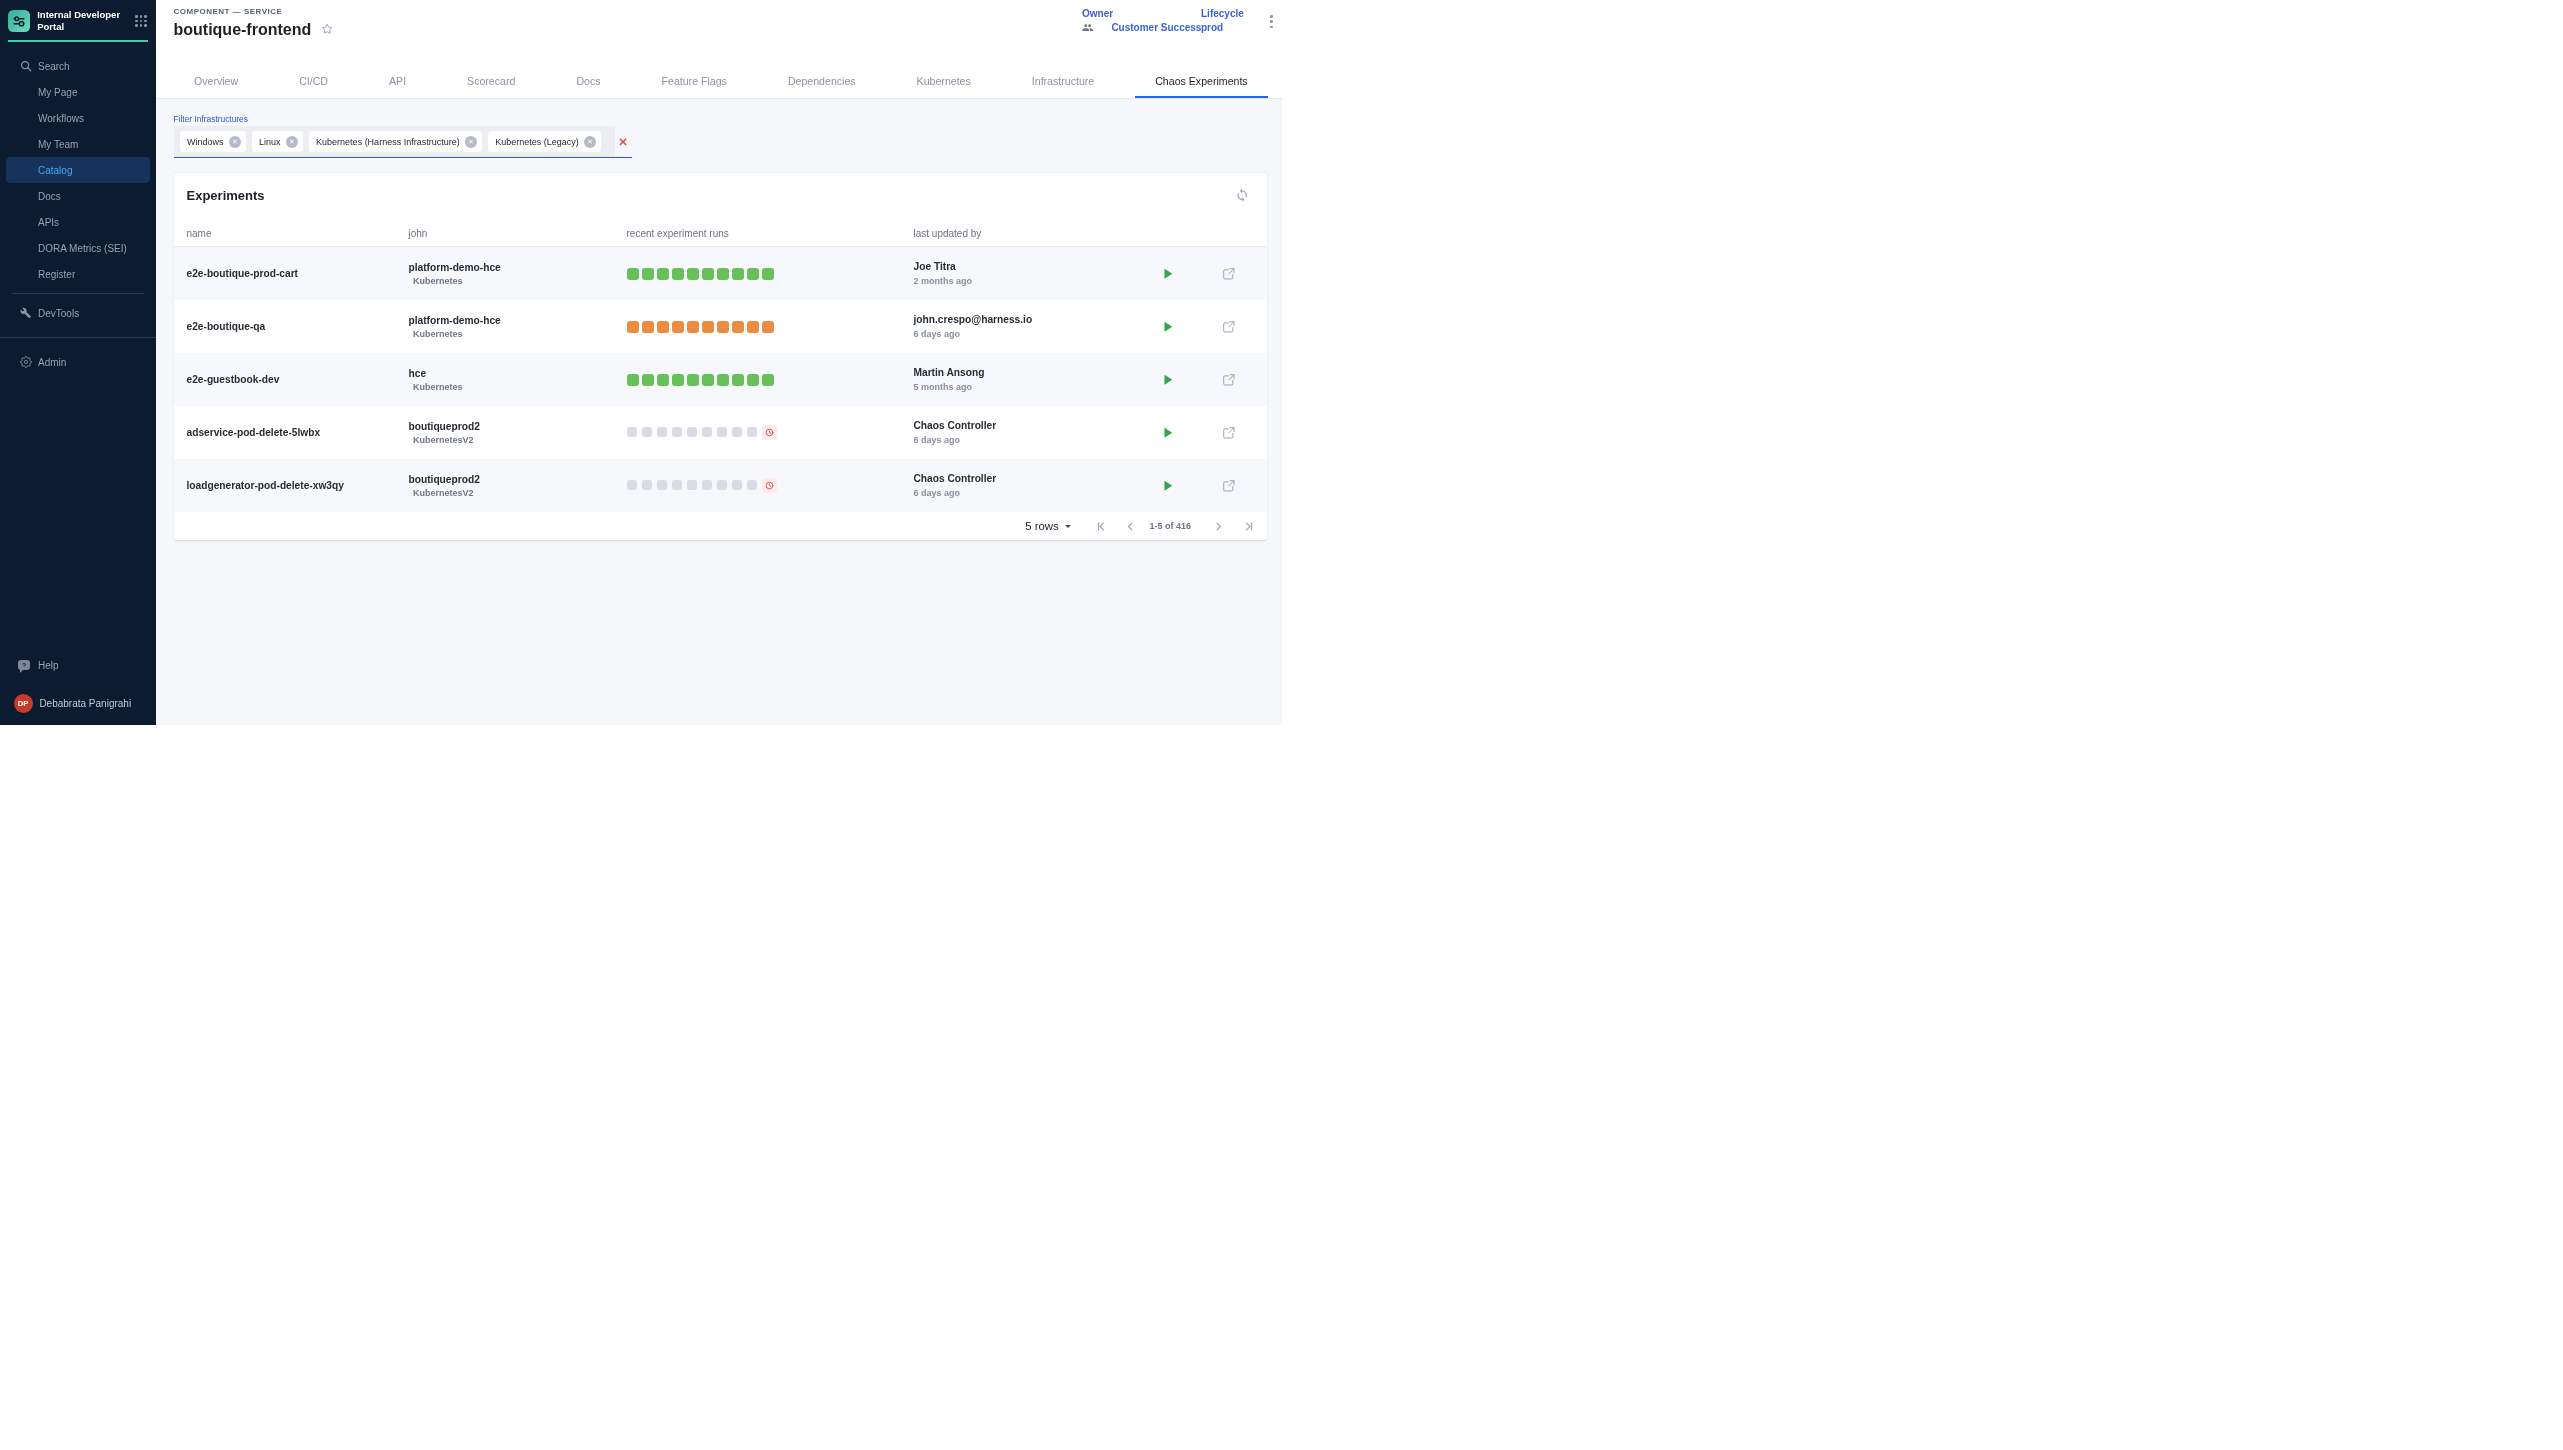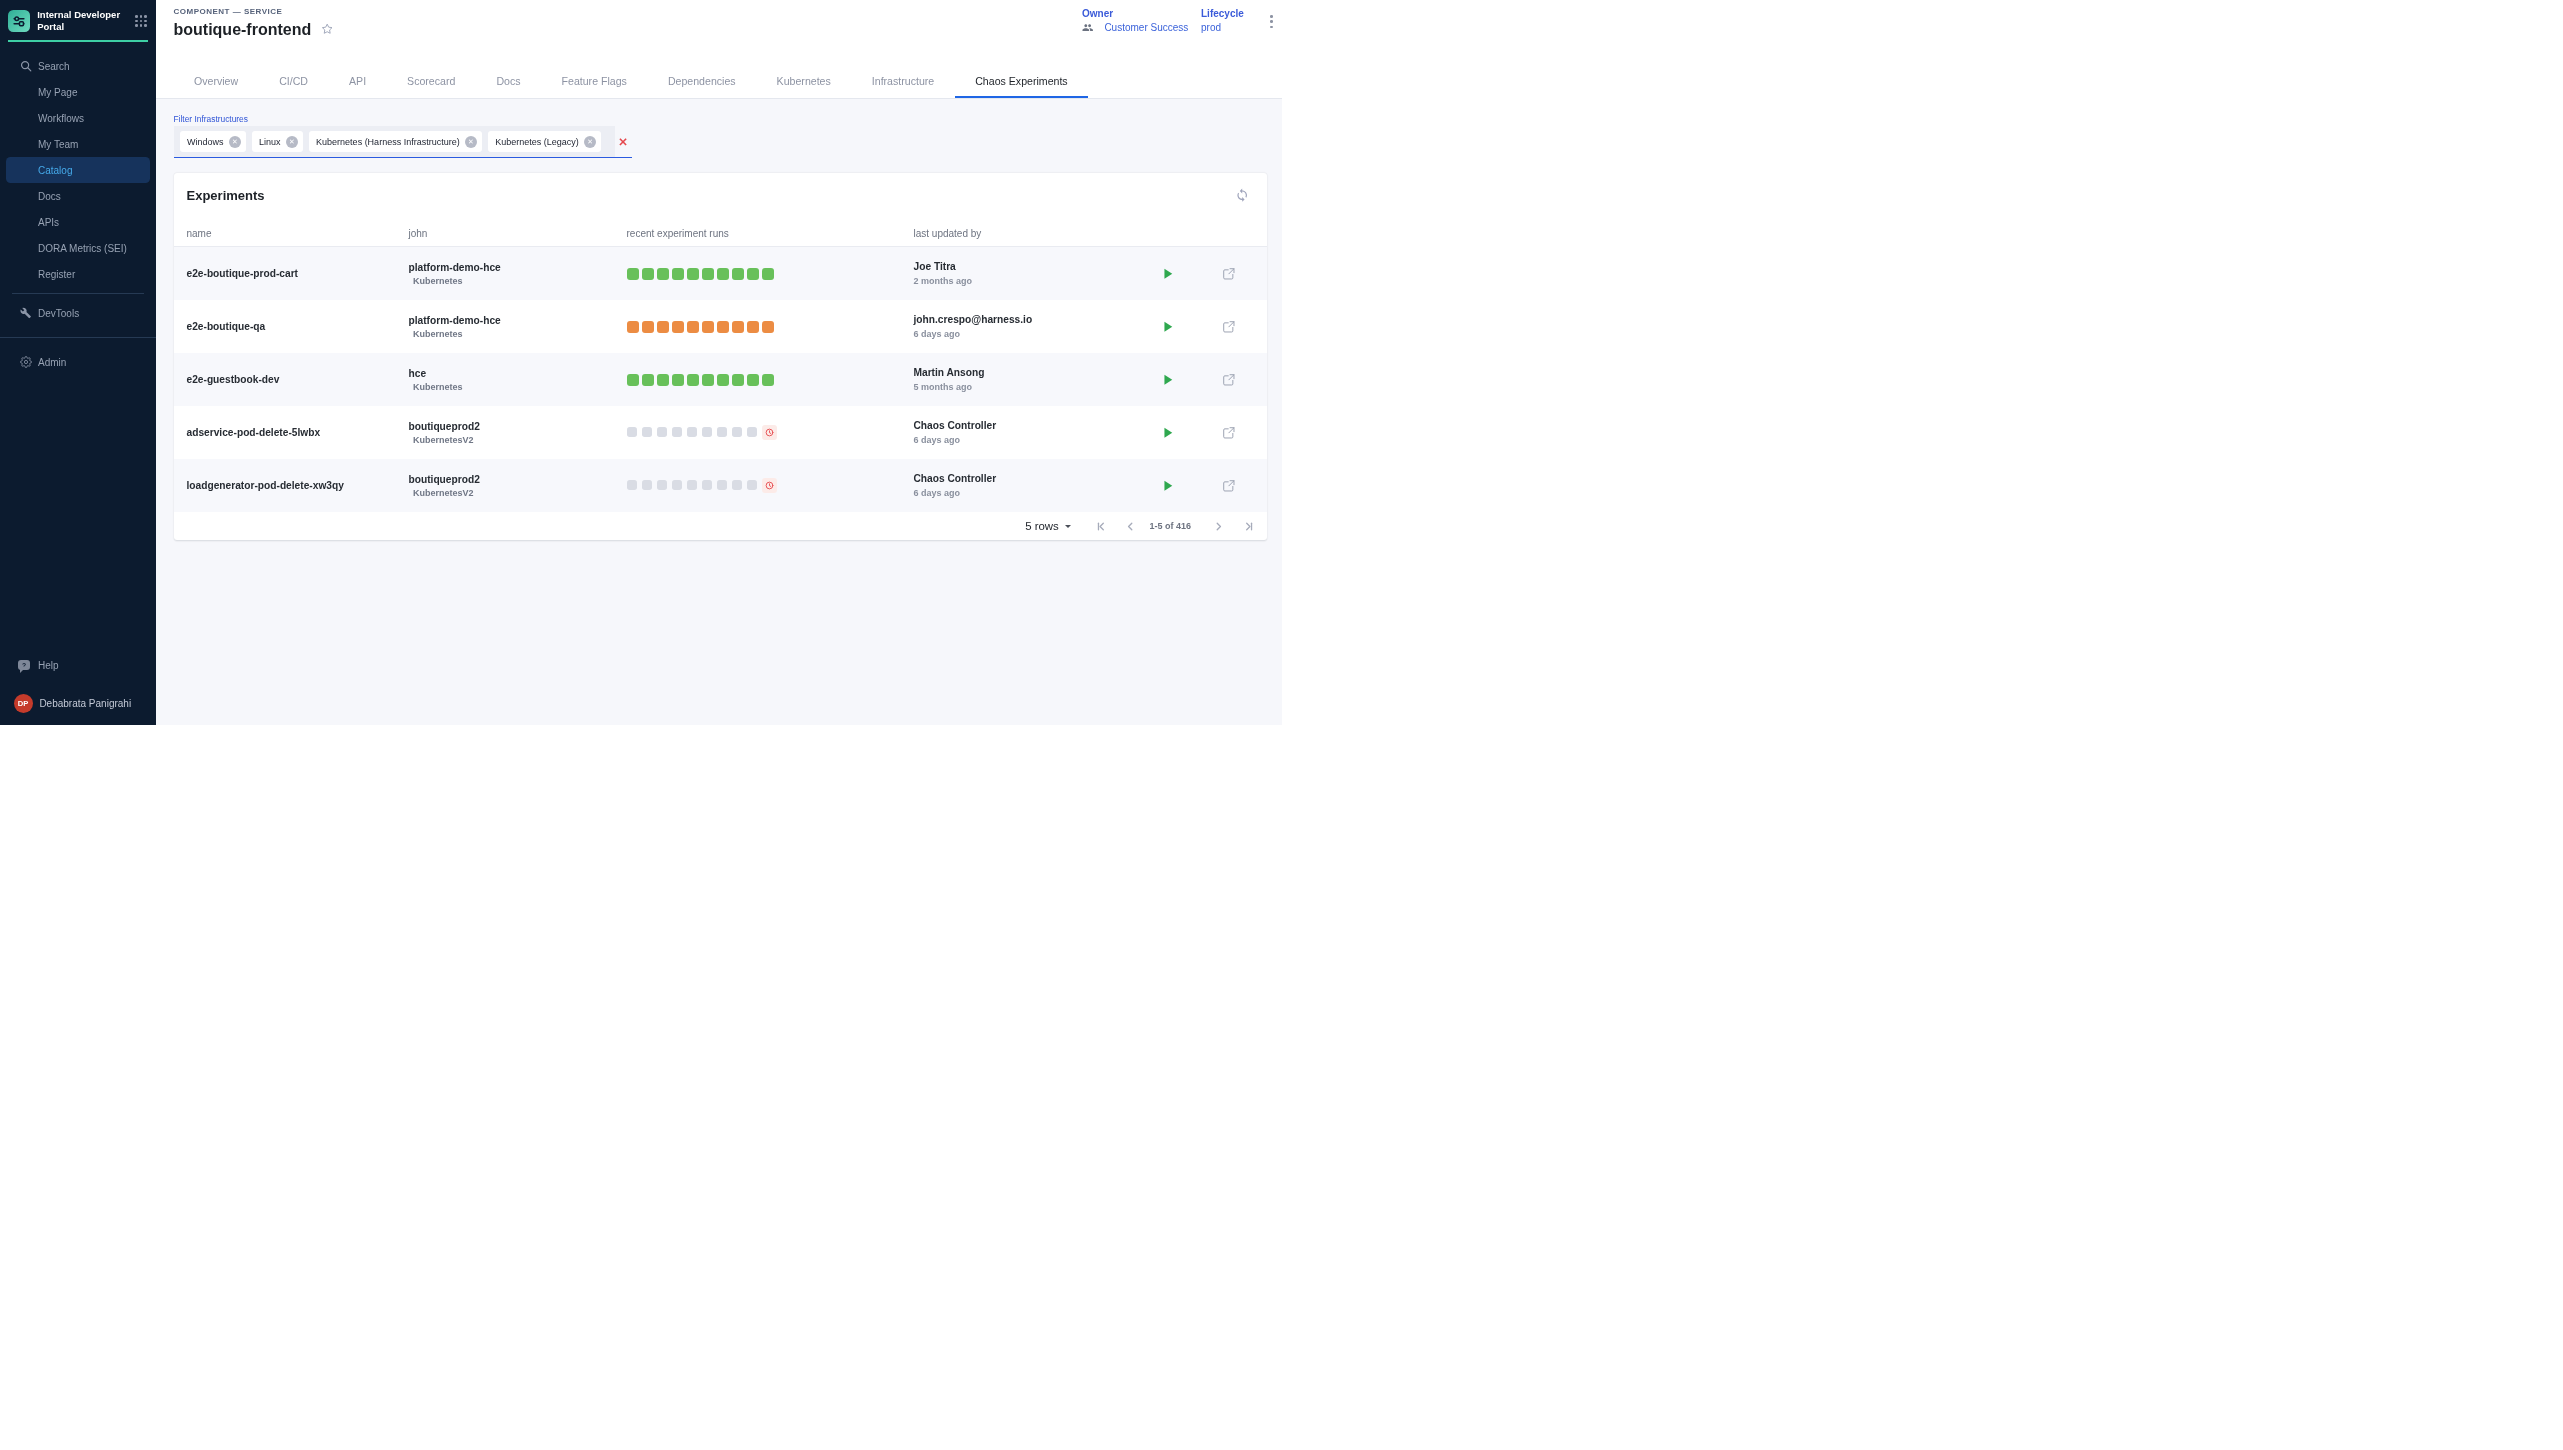--- a/index.html
+++ b/index.html
@@ -33,26 +33,26 @@
   .main { flex:1; display:flex; flex-direction:column; position:relative; min-width:0; }
   .topbar { background:#fff; height:99px; position:relative; border-bottom:0.8px solid #e4e7ee; flex-shrink:0; }
   .eyebrow { position:absolute; left:17.5px; top:6.8px; font-size:8px; font-weight:600; letter-spacing:0.5px; color:#56627a; }
   .title-row { position:absolute; left:17.5px; top:20.5px; display:flex; align-items:center; gap:8.4px; }
   .page-title { font-size:16px; font-weight:700; color:#1d2126; }
   .star { color:#9aa2b5; display:flex; cursor:pointer; }
   .meta { position:absolute; top:8.4px; display:flex; flex-direction:column; gap:2.3px; }
   .meta-owner { left:926px; }
   .meta-life { left:1045px; }
   .meta-label { font-size:10px; font-weight:700; color:#3b5bd9; }
-  .meta-val { font-size:10px; color:#3c63da; display:flex; align-items:center; gap:11px; cursor:pointer; }
+  .meta-val { font-size:10px; color:#3c63da; display:flex; align-items:center; gap:18px; cursor:pointer;font-weight:bold; }
   .meta-val.plain { cursor:default; }
   .people-ic { color:#6b7280; display:flex; }
   .kebab { position:absolute; left:1111px; top:12px; display:flex; flex-direction:column; gap:2.7px; padding:3px; cursor:pointer; }
   .kebab i { width:2.7px; height:2.7px; border-radius:50%; background:#8d93a3; }
-  .tabs { position:absolute; left:17.5px; bottom:0; display:flex; height:33px; }
+  .tabs { position:absolute; left:17.5px; bottom:0; display:flex; height:33px;gap:20px; }
   .tab { padding:0 20.5px; display:flex; align-items:center; font-size:10.6px; color:#8d93a3; cursor:pointer; border-bottom:2.3px solid transparent; white-space:nowrap; }
   .tab.active { color:#1d2127; font-weight:500; border-bottom-color:#1f66e5; }
 
   
   .content { position:relative; flex:1; }
   .filter-label { position:absolute; left:17.5px; top:15px; font-size:8.4px; color:#2f54d6; }
   .filterbox { position:absolute; left:17.5px; top:27px; width:458px; border-bottom:1.5px solid #2b5be0; display:flex; align-items:stretch; }
   .chip-area { width:441px; background:#eceef4; display:flex; align-items:center; gap:6px; padding:5.3px 6px; cursor:text; }
   .chip { background:#fff; border-radius:3px; height:20.5px; display:flex; align-items:center; gap:5.3px; padding:0 4.6px 0 7.6px; font-size:9px; color:#242936; cursor:default; white-space:nowrap; }
   .chip-x { width:12px; height:12px; border-radius:50%; background:#b6bac6; color:#fff; font-size:6.8px; display:flex; align-items:center; justify-content:center; cursor:pointer; }

